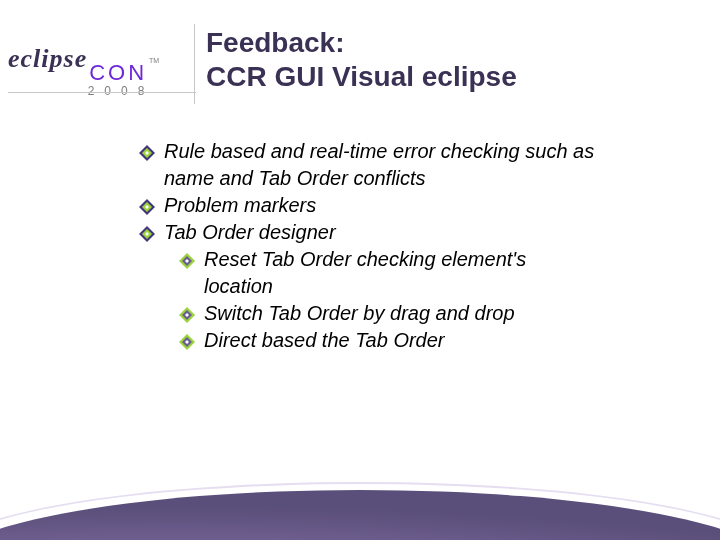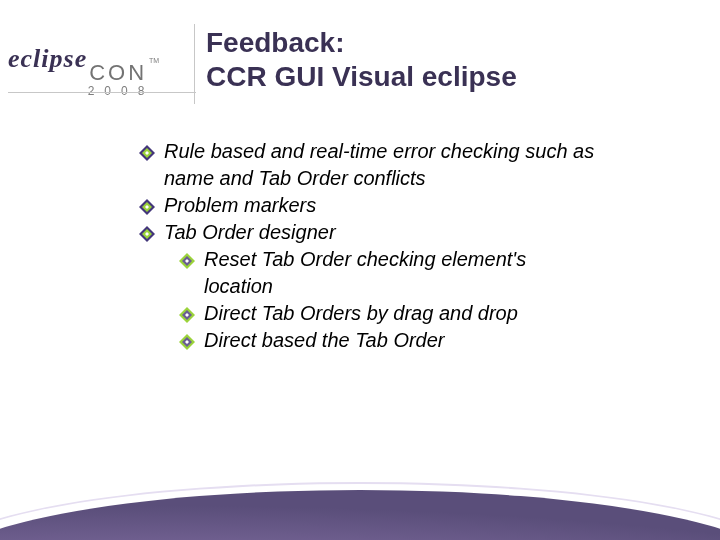--- a/index.html
+++ b/index.html
@@ -4,21 +4,21 @@
 <style>
   * { margin: 0; padding: 0; box-sizing: border-box; }
   html, body { width: 720px; height: 540px; overflow: hidden; font-family: Verdana, Arial, sans-serif; background: #ffffff; }
   .slide { position: relative; width: 720px; height: 540px; padding-left: 48px; }
 
   
   .header { position: absolute; top: 24px; left: 8px; right: 20px; height: 80px; }
   .logo { position: absolute; left: 0; top: 8px; width: 182px; }
   .logo-line1 { display: flex; align-items: center; }
   .logo-eclipse { font-family: Georgia, "Times New Roman", serif; font-style: italic; font-weight: 600; font-size: 26px; color: #3a3154; letter-spacing: 1px; }
-  .logo-con { font-family: Arial, sans-serif; font-size: 22px; font-weight: 400; color: #737373; letter-spacing: 3px; margin-left: 2px; margin-top: 28px; }
+  .logo-con { font-family: Arial, sans-serif; font-size: 22px; font-weight: 400; color: #6d28d9; letter-spacing: 3px; margin-left: 2px; margin-top: 28px; }
   .logo-tm { font-size: 7px; color: #7d7d7d; vertical-align: top; margin-left: 2px; margin-top: 2px; }
   .logo-year { font-family: Verdana, Arial, sans-serif; font-size: 12px; color: #7d7d7d; letter-spacing: 10px; text-align: center; margin-top: -2px; margin-left: 44px; }
   .logo-rule { position: absolute; left: 0; top: 68px; width: 188px; height: 1px; background: #c7c7c7; }
 
   .vsep { position: absolute; top: 24px; left: 194px; width: 1px; height: 80px; background: #c7c7c7; }
 
   .title { position: absolute; top: 26px; left: 206px; right: 16px; }
   .title h1 { font-family: Verdana, Arial, sans-serif; font-weight: 700; font-size: 28px; line-height: 34px; color: #3a3154; }
 
   
@@ -104,21 +104,21 @@
         <span>Reset Tab Order checking element's location</span>
       </div>
       <div class="li">
         <span class="bullet-wrap">
           <svg viewBox="0 0 18 18" width="18" height="18">
             <polygon points="9,1 17,9 9,17 1,9" fill="#9bd33a"></polygon>
             <polygon points="9,4 14,9 9,14 4,9" fill="#6a5c94"></polygon>
             <polygon points="9,7 11,9 9,11 7,9" fill="#ffffff"></polygon>
           </svg>
         </span>
-        <span>Direct Tab Orders by drag and drop</span>
+        <span>Switch Tab Order by drag and drop</span>
       </div>
       <div class="li">
         <span class="bullet-wrap">
           <svg viewBox="0 0 18 18" width="18" height="18">
             <polygon points="9,1 17,9 9,17 1,9" fill="#9bd33a"></polygon>
             <polygon points="9,4 14,9 9,14 4,9" fill="#6a5c94"></polygon>
             <polygon points="9,7 11,9 9,11 7,9" fill="#ffffff"></polygon>
           </svg>
         </span>
         <span>Direct based the Tab Order</span>

